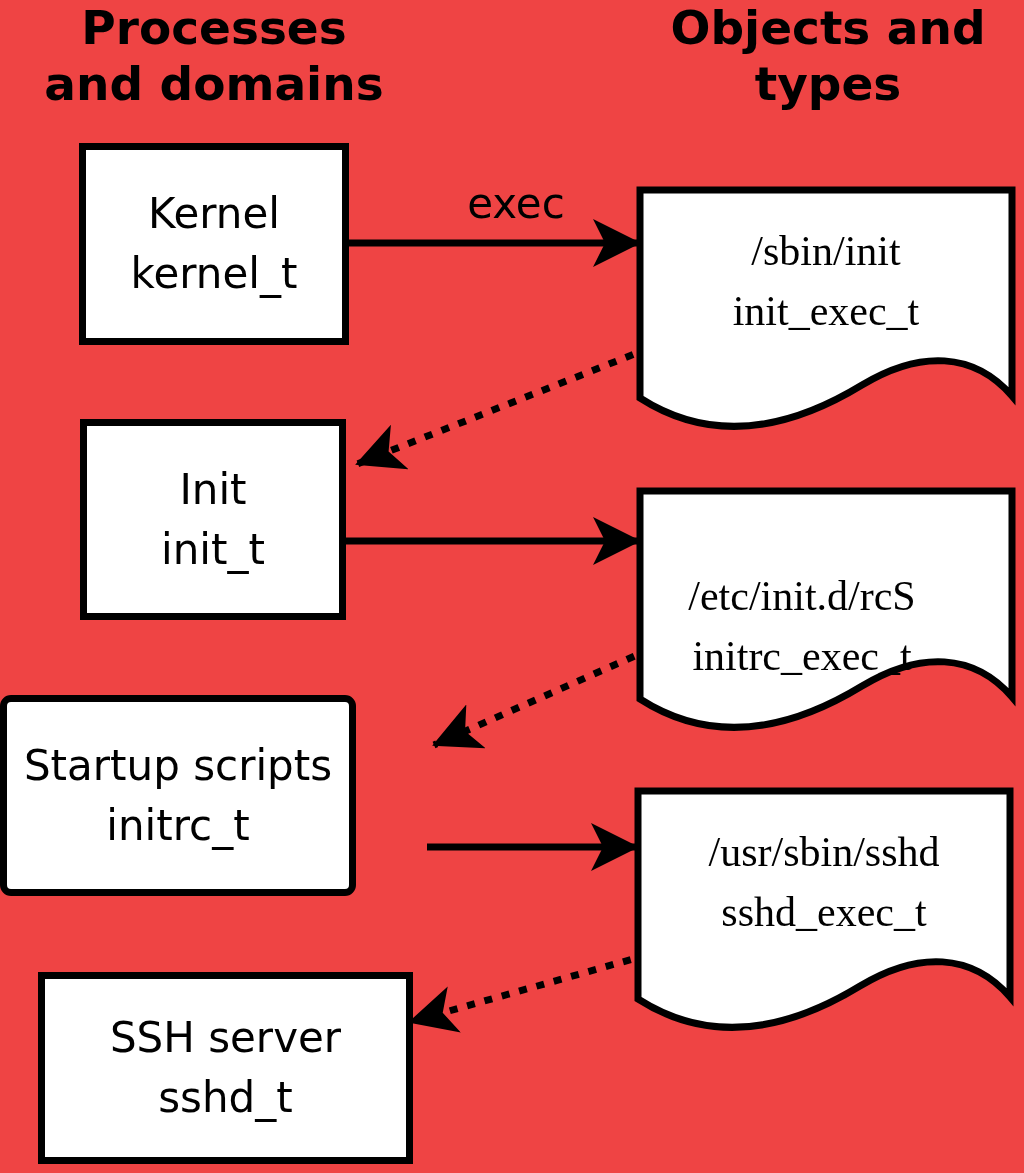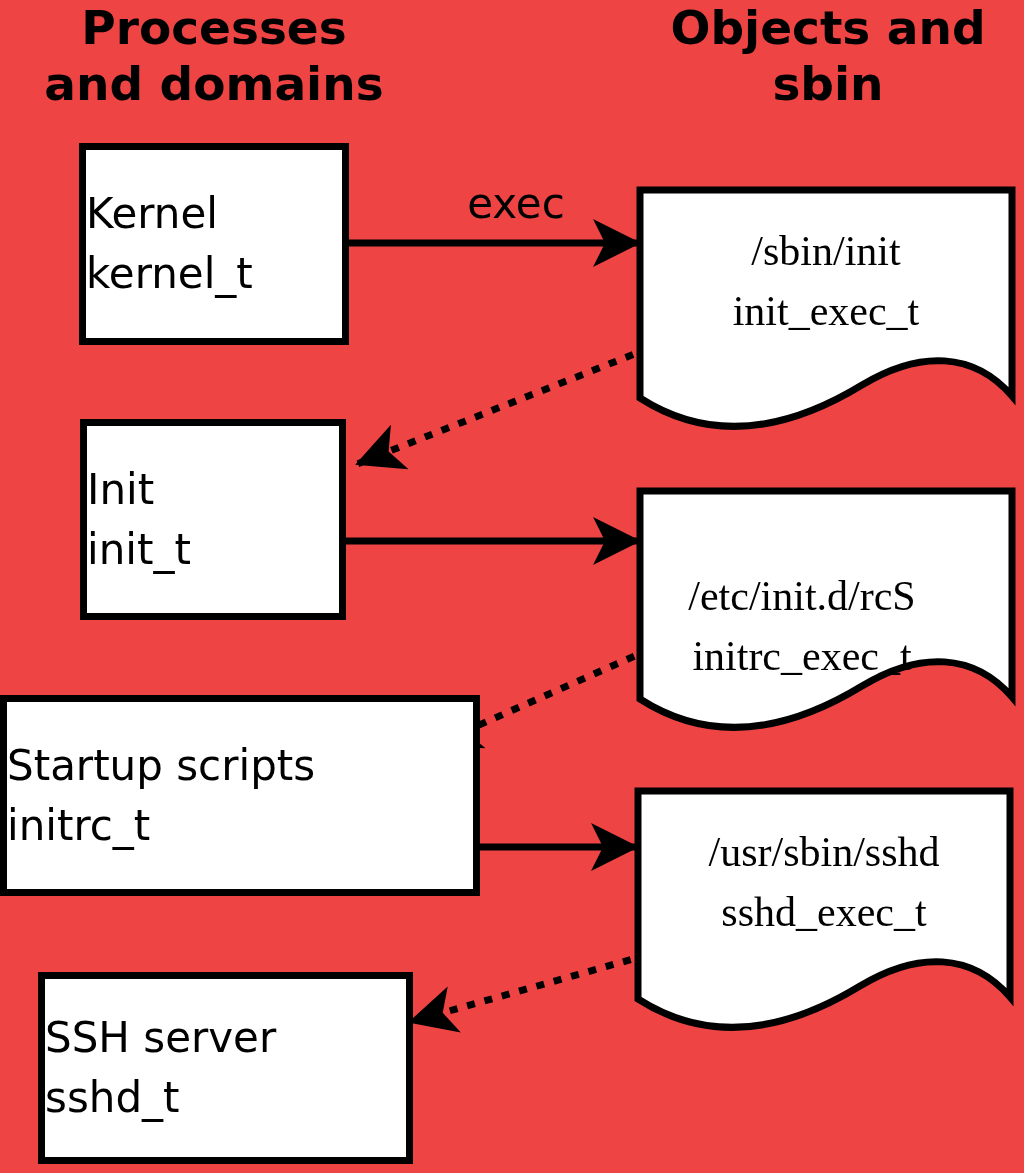--- a/index.html
+++ b/index.html
@@ -23,21 +23,21 @@
     white-space: nowrap;
   }
   .pbox {
     position: absolute;
     box-sizing: border-box;
     border: 7px solid #000000;
     background: #ffffff;
     display: flex;
     flex-direction: column;
     justify-content: center;
-    align-items: flex-start;
+    align-items: center;
     text-align: center;
     font-size: 42px;
     line-height: 60px;
     white-space: nowrap;
     z-index: 3;
   }
   .doc {
     position: absolute;
     width: 384px;
     height: 270px;
@@ -98,34 +98,34 @@
     <line x1="346" y1="541" x2="639" y2="541" stroke="#000000" stroke-width="7" marker-end="url(#ah)"></line>
     <line x1="427" y1="847" x2="637" y2="847" stroke="#000000" stroke-width="7" marker-end="url(#ah)"></line>
   </svg>
 
   <div class="hdr" style="left:24px; top:0px;">
     <div>Processes</div>
     <div>and domains</div>
   </div>
   <div class="hdr" style="left:638px; top:0px;">
     <div>Objects and</div>
-    <div>sbin</div>
+    <div>types</div>
   </div>
 
   <div class="arrow-label" style="left:456px; top:174px; width:120px;">exec</div>
 
   <div class="pbox" style="left:79px; top:143px; width:270px; height:202px;">
     <div>Kernel</div>
     <div>kernel_t</div>
   </div>
   <div class="pbox" style="left:80px; top:419px; width:266px; height:201px;">
     <div>Init</div>
     <div>init_t</div>
   </div>
-  <div class="pbox" style="left:0px; top:695px; width:480px; height:201px;">
+  <div class="pbox" style="left:0px; top:695px; width:356px; height:201px;border-radius:11px;">
     <div>Startup scripts</div>
     <div>initrc_t</div>
   </div>
   <div class="pbox" style="left:38px; top:972px; width:375px; height:192px;">
     <div>SSH server</div>
     <div>sshd_t</div>
   </div>
 
   <div class="doc" style="left:636px; top:186px;">
     <div class="doctext">

